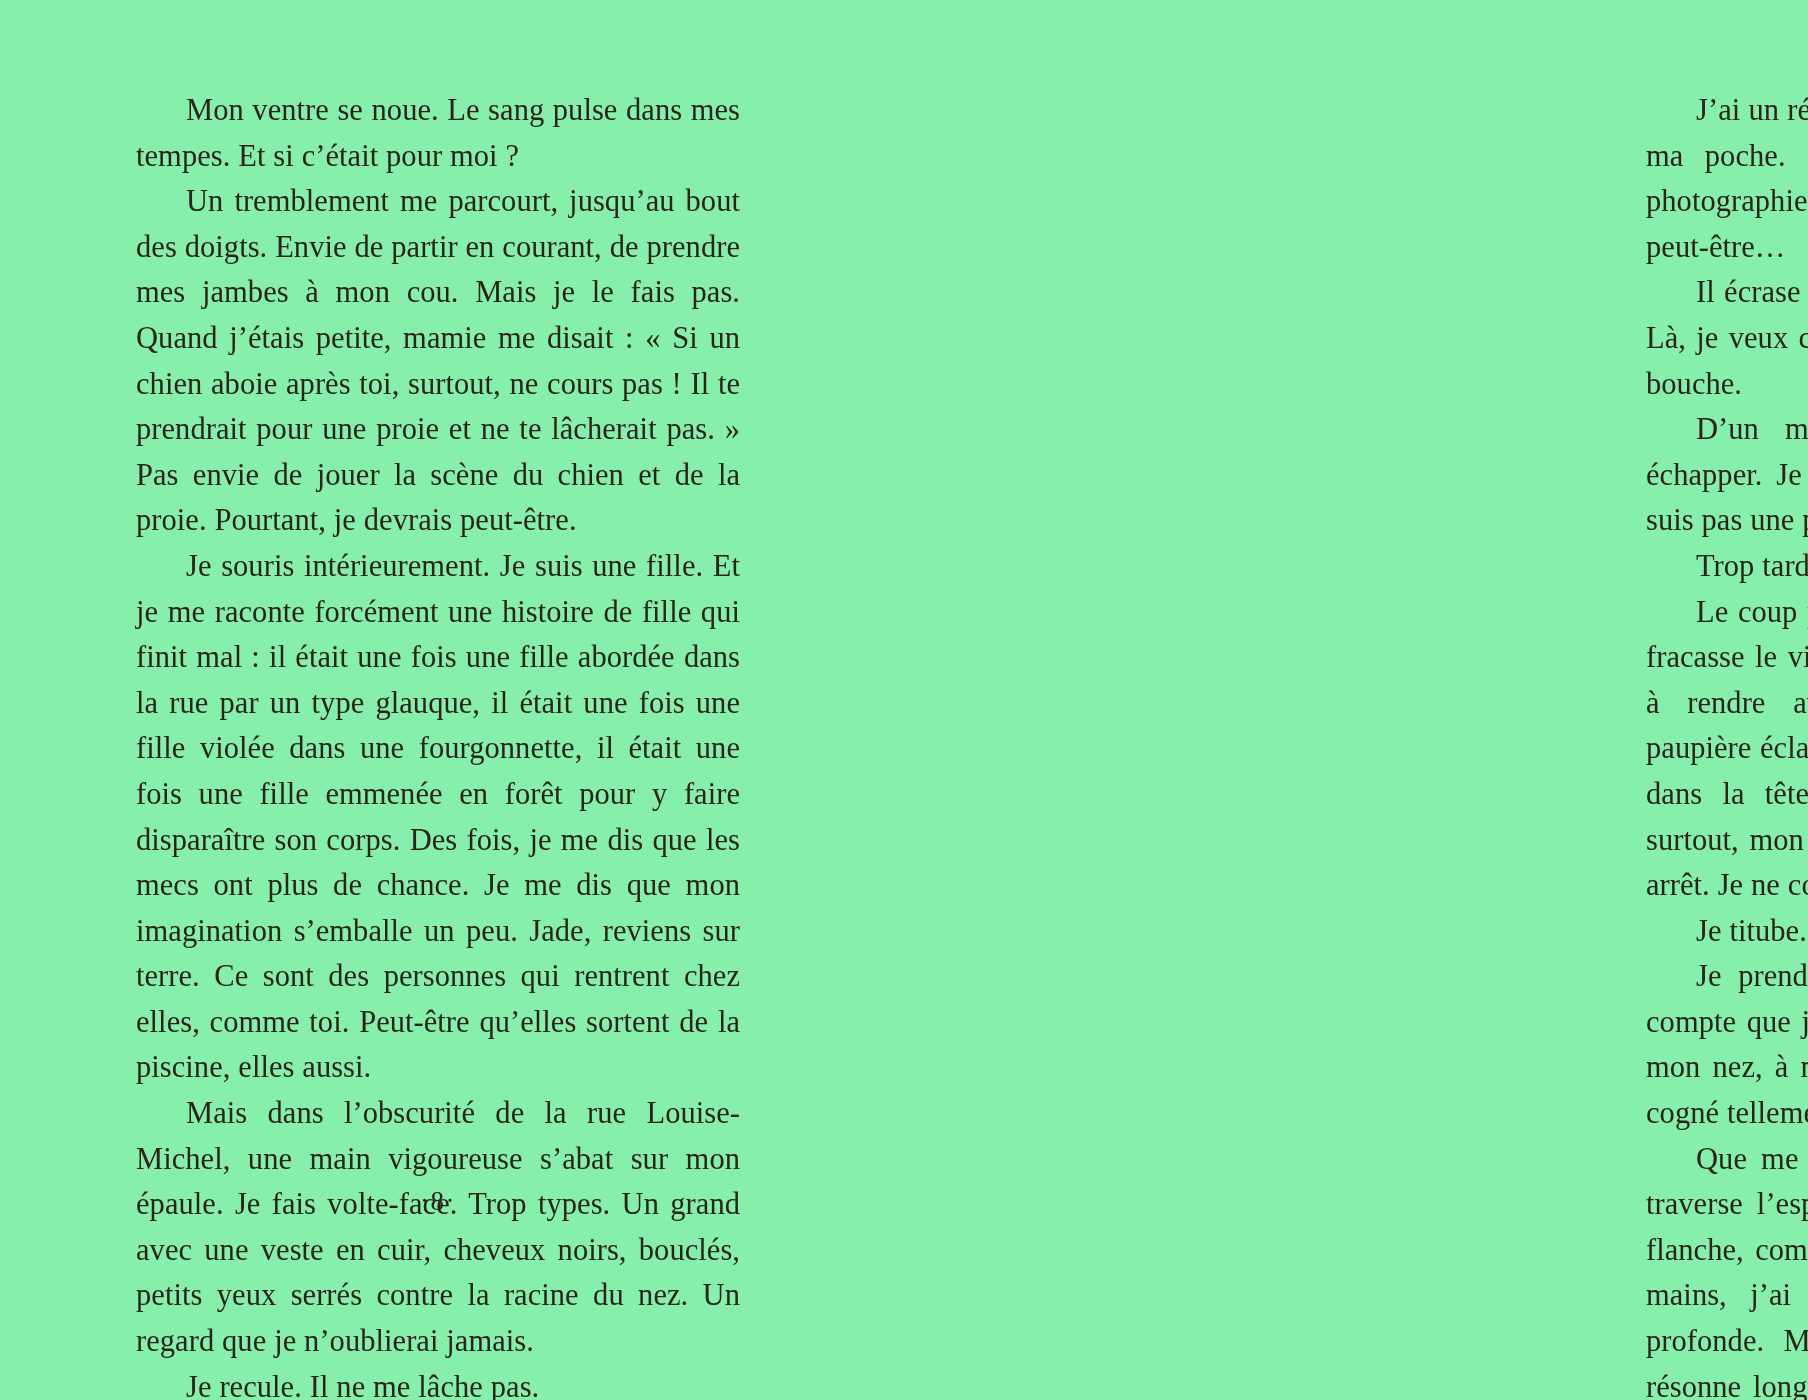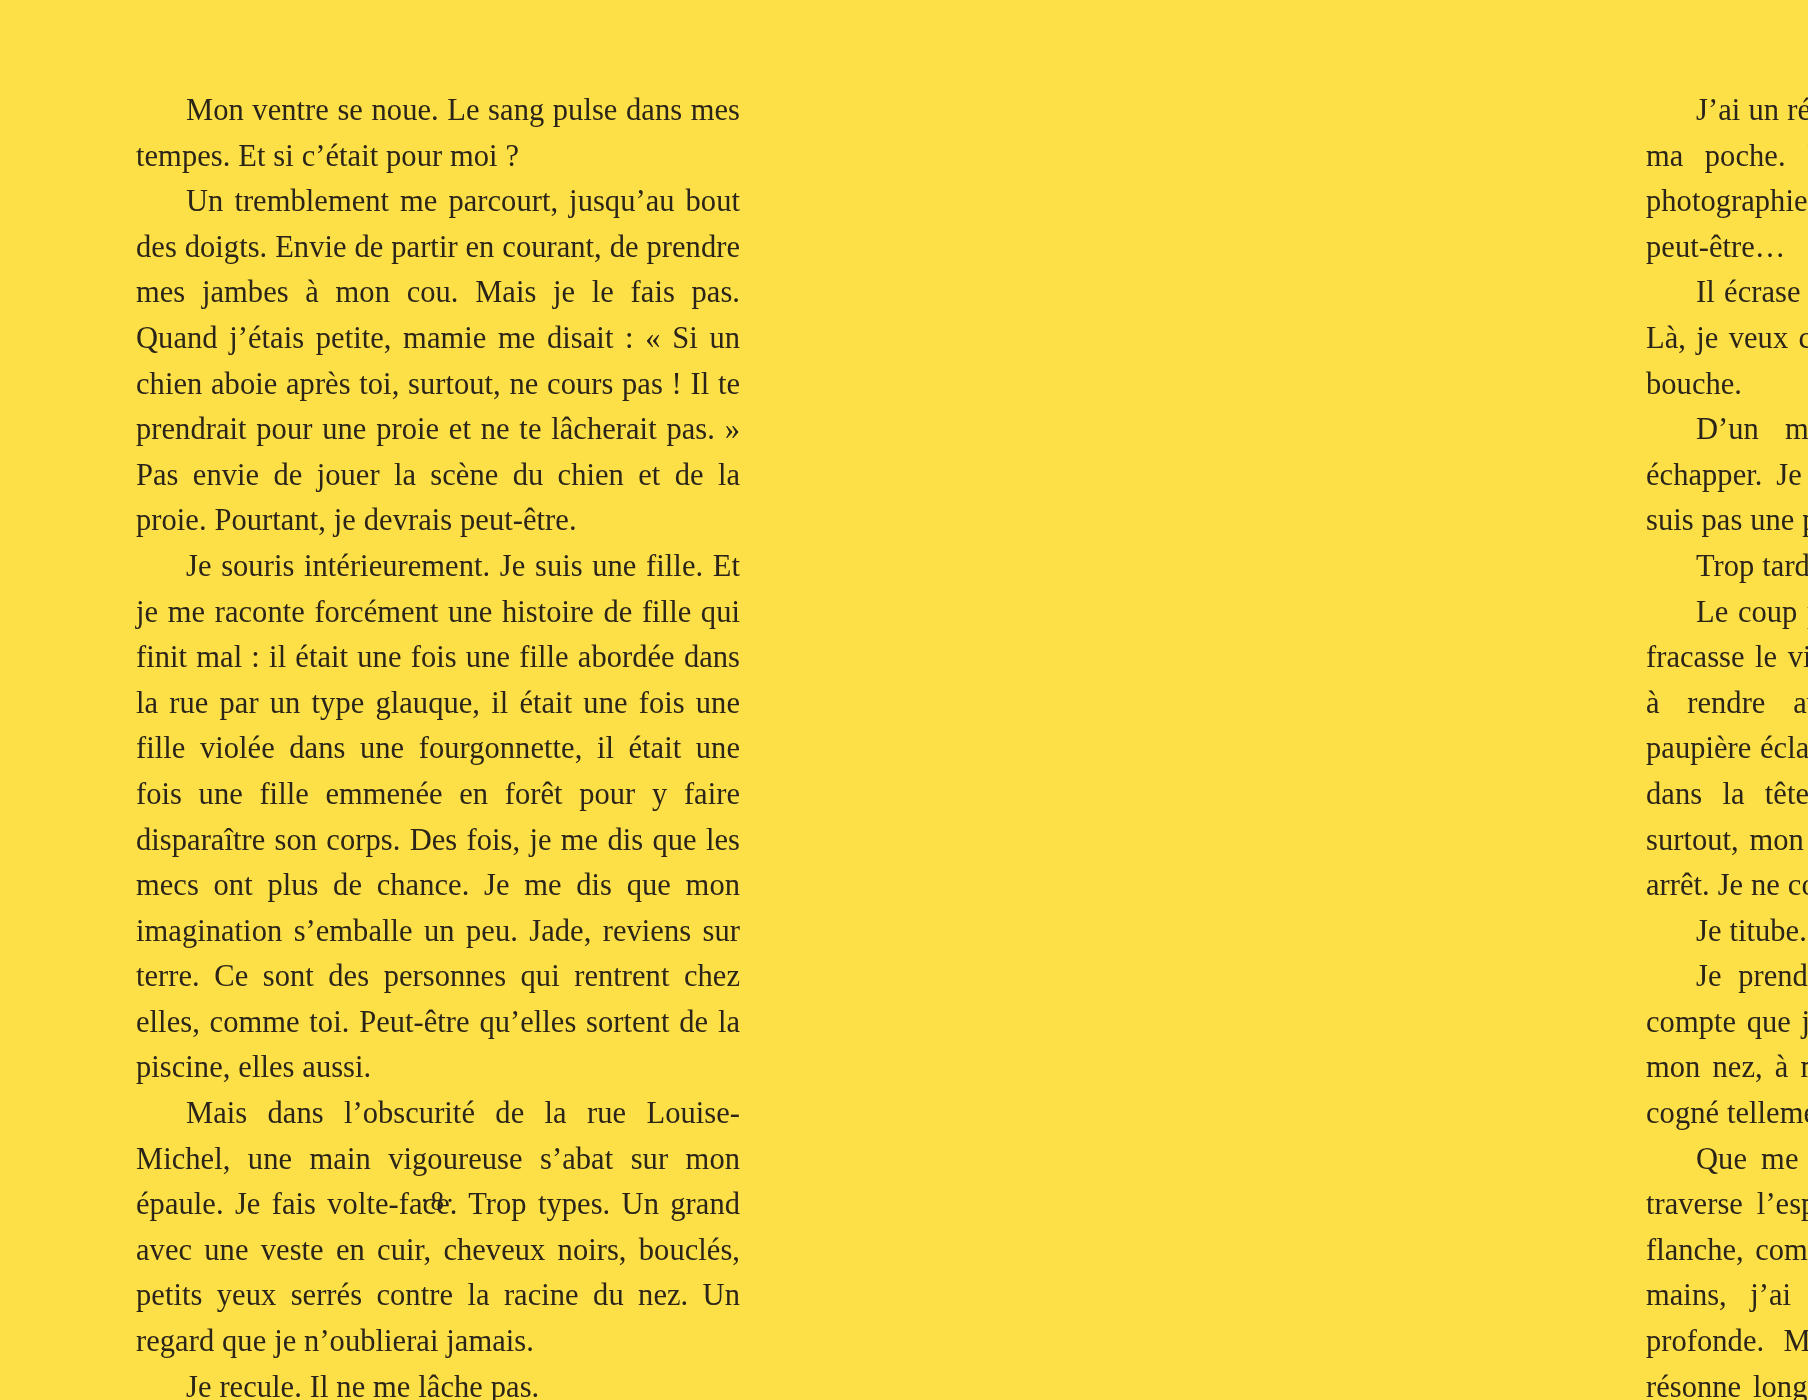--- a/index.html
+++ b/index.html
@@ -5,21 +5,21 @@
 <style>
   html, body {
     margin: 0;
     padding: 0;
     background: #ffffff;
   }
   #page {
     position: relative;
     width: 1808px;
     height: 1400px;
-    background: #fde047;
+    background: #86efac;
     overflow: hidden;
     font-family: "Liberation Serif", "DejaVu Serif", serif;
     color: #2b2418;
   }
   .spread {
     position: absolute;
     top: 0;
     left: 0;
     width: 1808px;
     height: 1400px;

